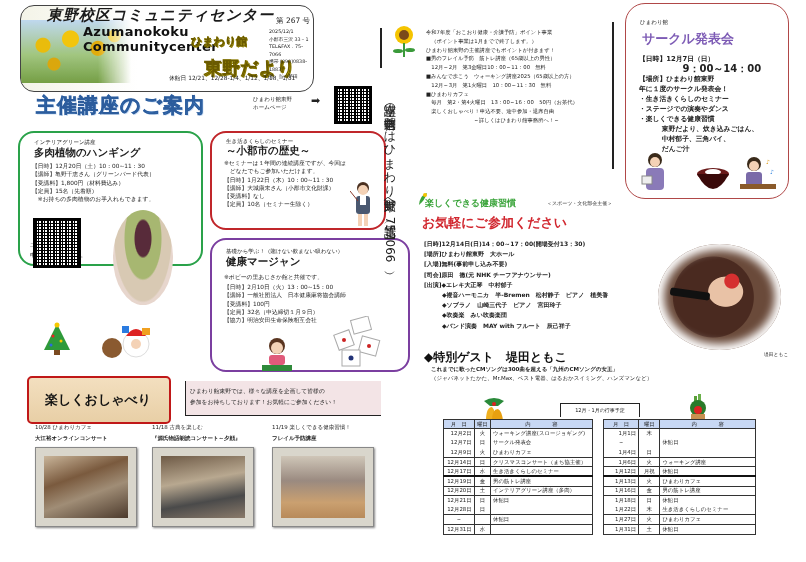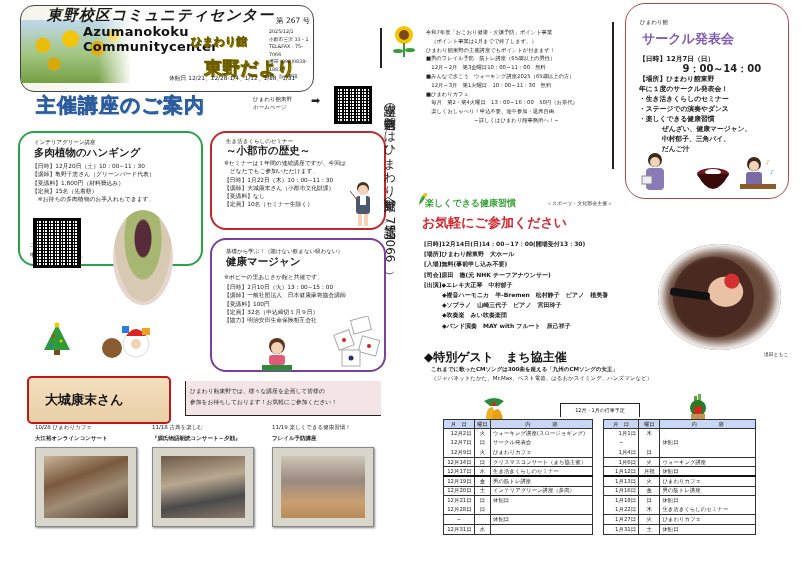--- a/index.html
+++ b/index.html
@@ -29,21 +29,21 @@
   .arrow { left: 311px; top: 94px; font-size: 11px; color: #222; }
   .qr { background:
       repeating-linear-gradient(90deg, #000 0 2px, #fff 2px 3px, #000 3px 4px, #fff 4px 6px),
       repeating-linear-gradient(0deg, #000 0 1px, #fff 1px 3px); background-blend-mode: multiply; border: 2px solid #000; }
   .qr-top { left: 334px; top: 86px; width: 38px; height: 38px; }
 
   
   .box { border-radius: 16px; border: 2px solid; background: #fff; }
   .box-green { left: 18px; top: 131px; width: 185px; height: 135px; border-color: #2aa24a; }
   .box-red { left: 210px; top: 131px; width: 176px; height: 99px; border-color: #c0262a; }
-  .box-purple { left: 210px; top: 238px; width: 176px; height: 134px; border-color: #7b3fa0; }
+  .box-purple { left: 210px; top: 238px; width: 200px; height: 134px; border-color: #7b3fa0; }
   .box .sub { font-size: 5.5px; color: #222; }
   .box .ttl { font-size: 10.5px; font-weight: bold; color: #222; }
   .box .ln { font-size: 5.8px; line-height: 8.3px; color: #222; white-space: nowrap; }
 
   .plant { left: 113px; top: 210px; width: 60px; height: 95px; border-radius: 50%; background: radial-gradient(ellipse at 50% 30%, #5c2a3a 0 8px, #a6b86a 9px 18px, #d9c9b0 19px 28px, #e9d6cc 29px); filter: saturate(.9); }
   .qr-left { left: 33px; top: 218px; width: 48px; height: 50px; }
 
   .xmas-tree { left: 40px; top: 322px; width: 34px; height: 34px; }
   .santa { left: 98px; top: 324px; width: 60px; height: 40px; }
 
@@ -202,21 +202,21 @@
 <svg class="abs santa" viewBox="0 0 60 40">
   <circle cx="14" cy="24" r="10" fill="#8a5a30"></circle>
   <circle cx="38" cy="20" r="13" fill="#fff" stroke="#ddd"></circle>
   <path d="M28 12 Q38 -2 48 12 Z" fill="#d22"></path>
   <circle cx="38" cy="20" r="5" fill="#f4d2b6"></circle>
   <rect x="44" y="4" width="8" height="7" fill="#f0a020"></rect>
     <rect x="24" y="2" width="7" height="7" fill="#2a7be0"></rect>
 </svg>
 
 <div class="abs scroll-banner">
-  <span>大城康末さん</span>
+  <span>楽しくおしゃべり</span>
 </div>
 <div class="abs report-note">
   <div>ひまわり館東野では、様々な講座を企画して皆様の</div>
   <div>参加をお待ちしております！お気軽にご参加ください！</div>
 </div>
 
 <div class="abs" style="left:35px;top:422px">
   <div class="photo-cap">10/28 ひまわりカフェ</div>
   <div class="photo-cap" style="font-weight:bold">大江裕オンラインコンサート</div>
   <div class="photo-frame" style="margin-top:3px">
@@ -267,21 +267,21 @@
   <div class="small">ひまわり館</div>
   <div class="ttl">サークル発表会</div>
   <div class="body">
     <div>【日時】12月7日（日）</div>
     <div style="font-size:10px">　　　　 9：00～14：00</div>
     <div>【場所】ひまわり館東野</div>
     <div> 年に１度のサークル発表会！</div>
     <div> ・生き活きくらしのセミナー</div>
     <div> ・ステージでの演奏やダンス</div>
     <div> ・楽しくできる健康習慣</div>
-    <div>　　　 ぜんざい、健康マージャン、</div>
+    <div>　　　 東野だより、炊き込みごはん、</div>
     <div>　　　 中村郁子、三角パイ、</div>
     <div>　　　 だんご汁</div>
   </div>
   <svg style="position:absolute;left:14px;top:148px" width="30" height="42">
     <circle cx="15" cy="8" r="7" fill="#3a2a1a"></circle>
       <circle cx="15" cy="10" r="5" fill="#f4d2b6"></circle>
     <rect x="6" y="16" width="18" height="22" rx="4" fill="#8a7ab8"></rect>
       <rect x="2" y="24" width="10" height="8" fill="#eee" stroke="#888"></rect>
   </svg>
   <svg style="position:absolute;left:70px;top:160px" width="34" height="30">
@@ -310,21 +310,21 @@
   <div>[日時]12月14日(日)14：00～17：00(開場受付13：30)</div>
   <div>[場所]ひまわり館東野　大ホール</div>
   <div>[入場]無料(事前申し込み不要)</div>
   <div>[司会]原田　徹(元 NHK チーフアナウンサー)</div>
   <div>[出演]◆エレキ大正琴　中村郁子</div>
   <div>　　　◆複音ハーモニカ　半-Bremen　松村静子　ピアノ　植美香</div>
   <div>　　　◆ソプラノ　山崎三代子　ピアノ　宮田玲子</div>
   <div>　　　◆吹奏楽　みい吹奏楽団</div>
   <div>　　　◆バンド演奏　MAY with フルート　辰己祥子</div>
 </div>
-<div class="abs guest">◆特別ゲスト　まち協主催</div>
+<div class="abs guest">◆特別ゲスト　堤田ともこ</div>
 <div class="abs guest-desc">
   <div style="font-weight:bold">これまでに歌ったCMソングは300曲を超える「九州のCMソングの女王」</div>
   <div>（ジャパネットたかた、Mr.Max、ベスト電器、はるおかスイミング、ハンズマンなど）</div>
 </div>
 <div class="abs singer">
     <div class="singer-mic"></div>
   </div>
 <div class="abs singer-cap">堤田ともこ</div>
 
 <svg class="abs bell" viewBox="0 0 28 28">

